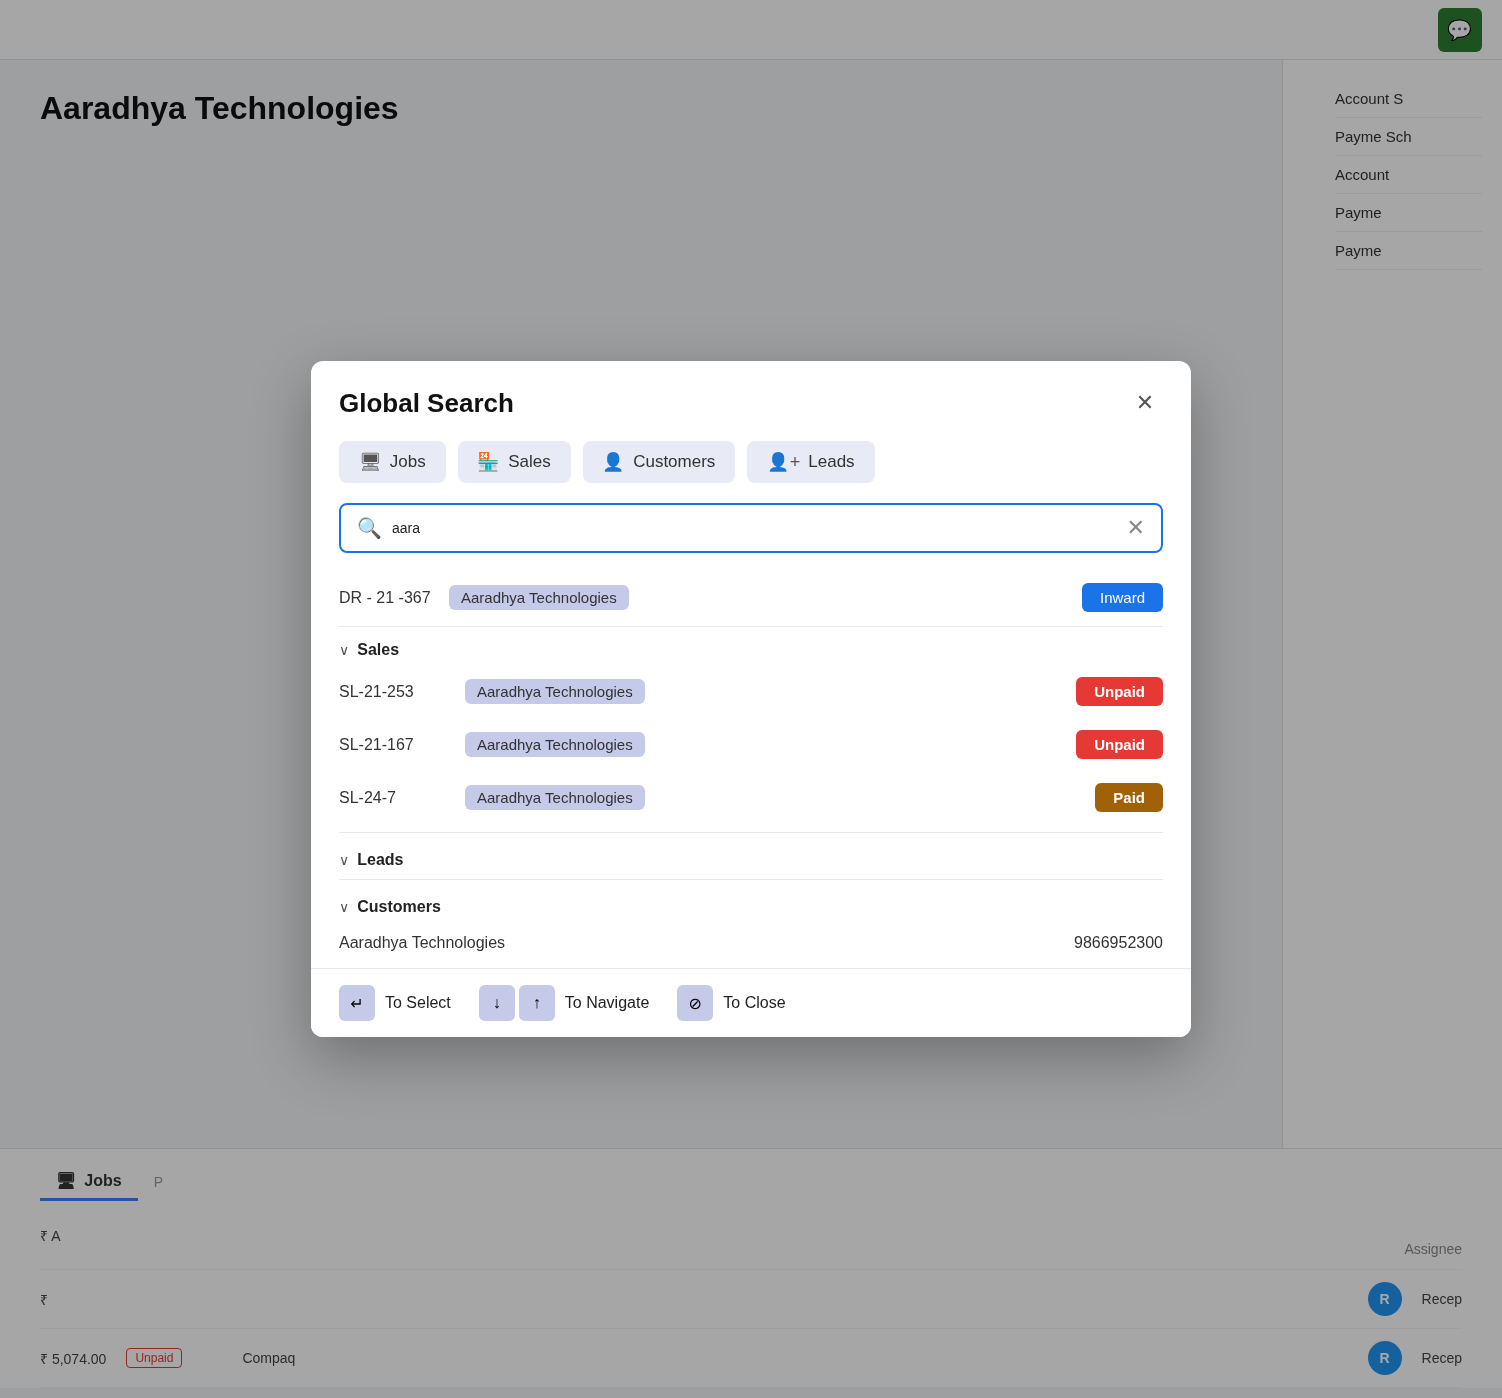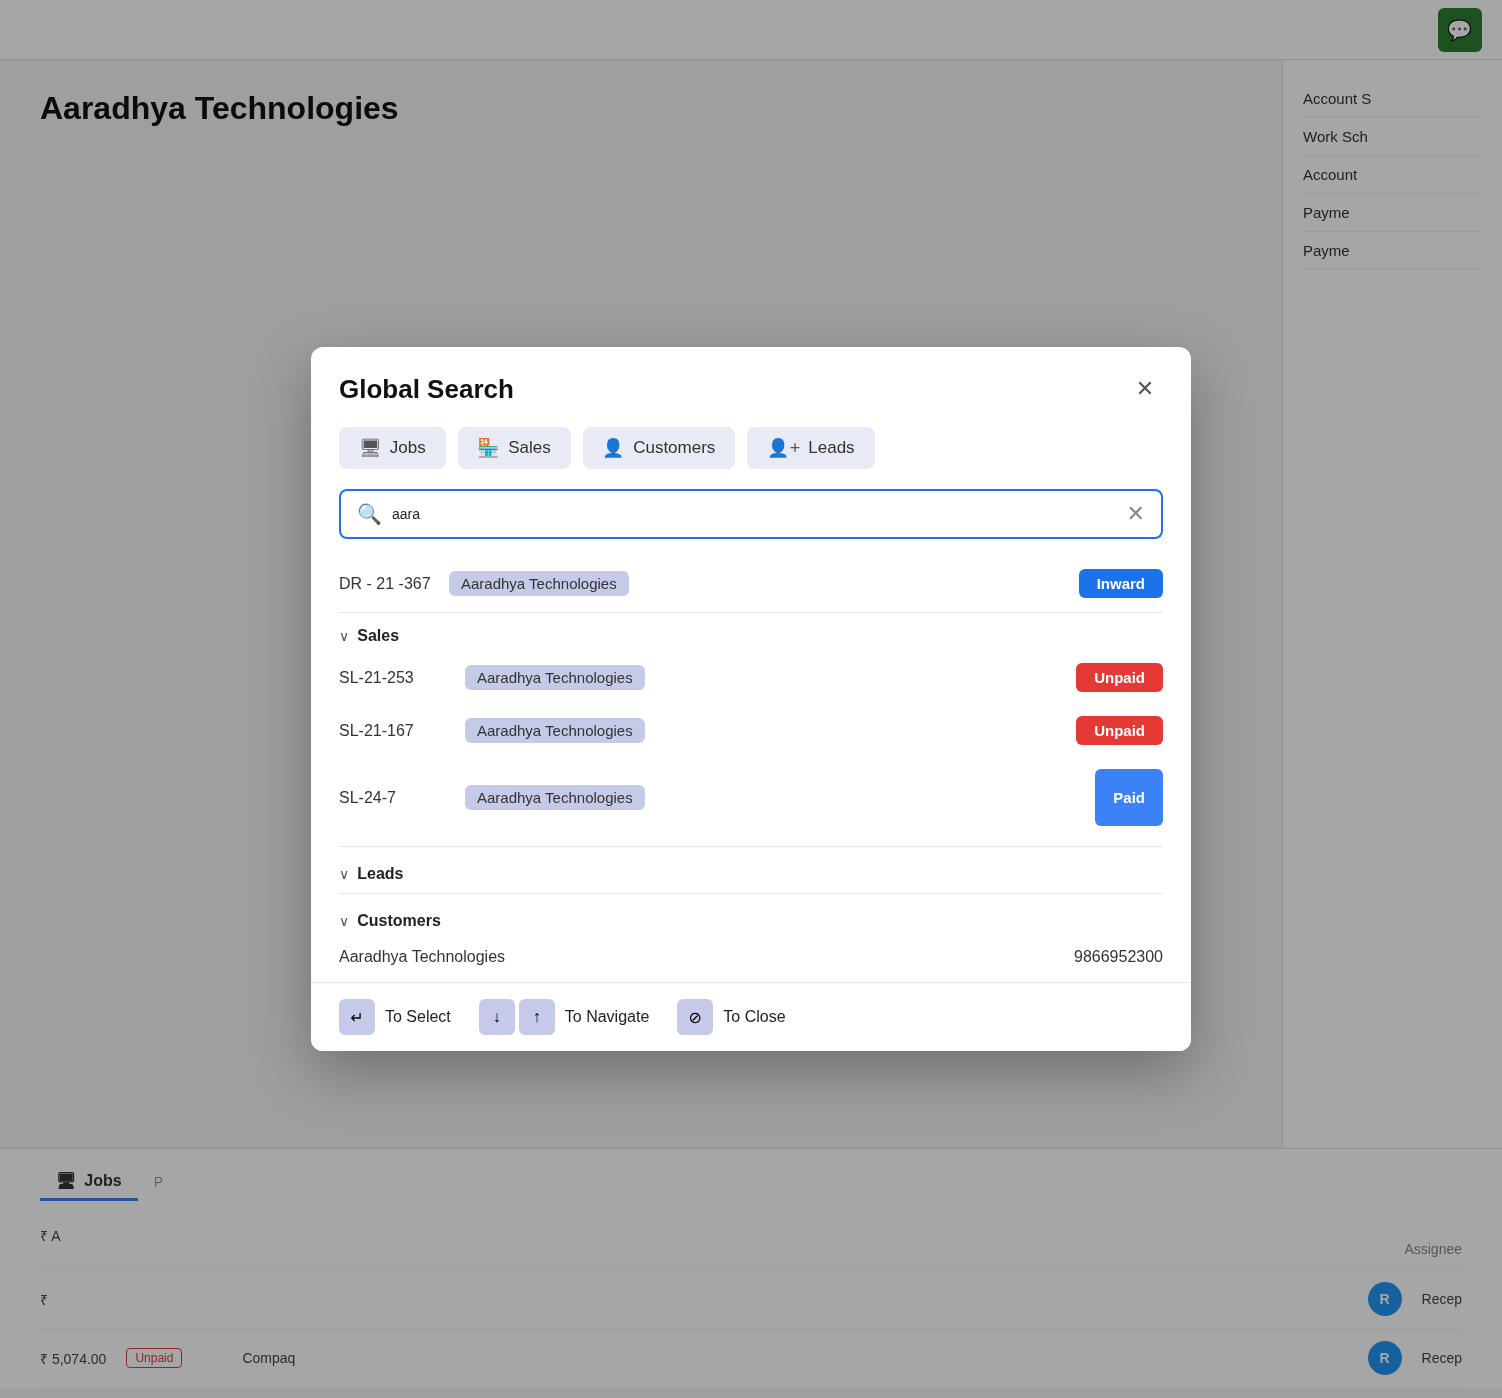--- a/index.html
+++ b/index.html
@@ -67,20 +67,21 @@
       background: #ffffff;
       border-left: 1px solid #e0e0e0;
       padding: 20px;
     }
 
     .app-sidebar-item {
       font-size: 15px;
       color: #333;
       padding: 10px 0;
       border-bottom: 1px solid #f0f0f0;
+      margin-left: 32px;
     }
 
     .app-bottom-row {
       display: flex;
       align-items: center;
       gap: 20px;
       padding: 12px 0;
       border-bottom: 1px solid #f5f5f5;
       font-size: 14px;
       color: #444;
@@ -255,38 +256,38 @@
       font-size: 15px;
     }
 
     .result-status-inward {
       margin-left: auto;
       background: #1a73e8;
       color: white;
       padding: 6px 18px;
       border-radius: 6px;
       font-size: 15px;
-      font-weight: 700;
+      font-weight: 400;
     }
 
     .result-status-unpaid {
       margin-left: auto;
       background: #e53935;
       color: white;
       padding: 6px 18px;
       border-radius: 6px;
       font-size: 15px;
       font-weight: 600;
     }
 
     .result-status-paid {
       margin-left: auto;
-      background: #3b82f6;
+      background: #a16207;
       color: white;
-      padding: 20px 18px;
+      padding: 6px 18px;
       border-radius: 6px;
       font-size: 15px;
       font-weight: 600;
     }
 
     
     .section-header {
       display: flex;
       align-items: center;
       gap: 8px;
@@ -371,21 +372,21 @@
 <div class="app-bg">
   <div class="app-topbar">
     <div class="app-topbar-icon">💬</div>
   </div>
   <div class="app-content-area">
     <div class="app-main">
       <div class="app-title">Aaradhya Technologies</div>
     </div>
     <div class="app-sidebar-right">
       <div class="app-sidebar-item">Account S</div>
-      <div class="app-sidebar-item">Work Sch</div>
+      <div class="app-sidebar-item">Payme Sch</div>
       <div class="app-sidebar-item">Account</div>
       <div class="app-sidebar-item">Payme</div>
       <div class="app-sidebar-item">Payme</div>
     </div>
   </div>
   <div style="padding: 0 0 10px 0; background:#f3f4f6;">
     <div style="display:flex; align-items:center; gap:16px; padding: 14px 40px 0; background:#fff; border-top:1px solid #e0e0e0;">
       <div class="app-jobs-tab">
         <span>🖥</span>
         <span>Jobs</span>

